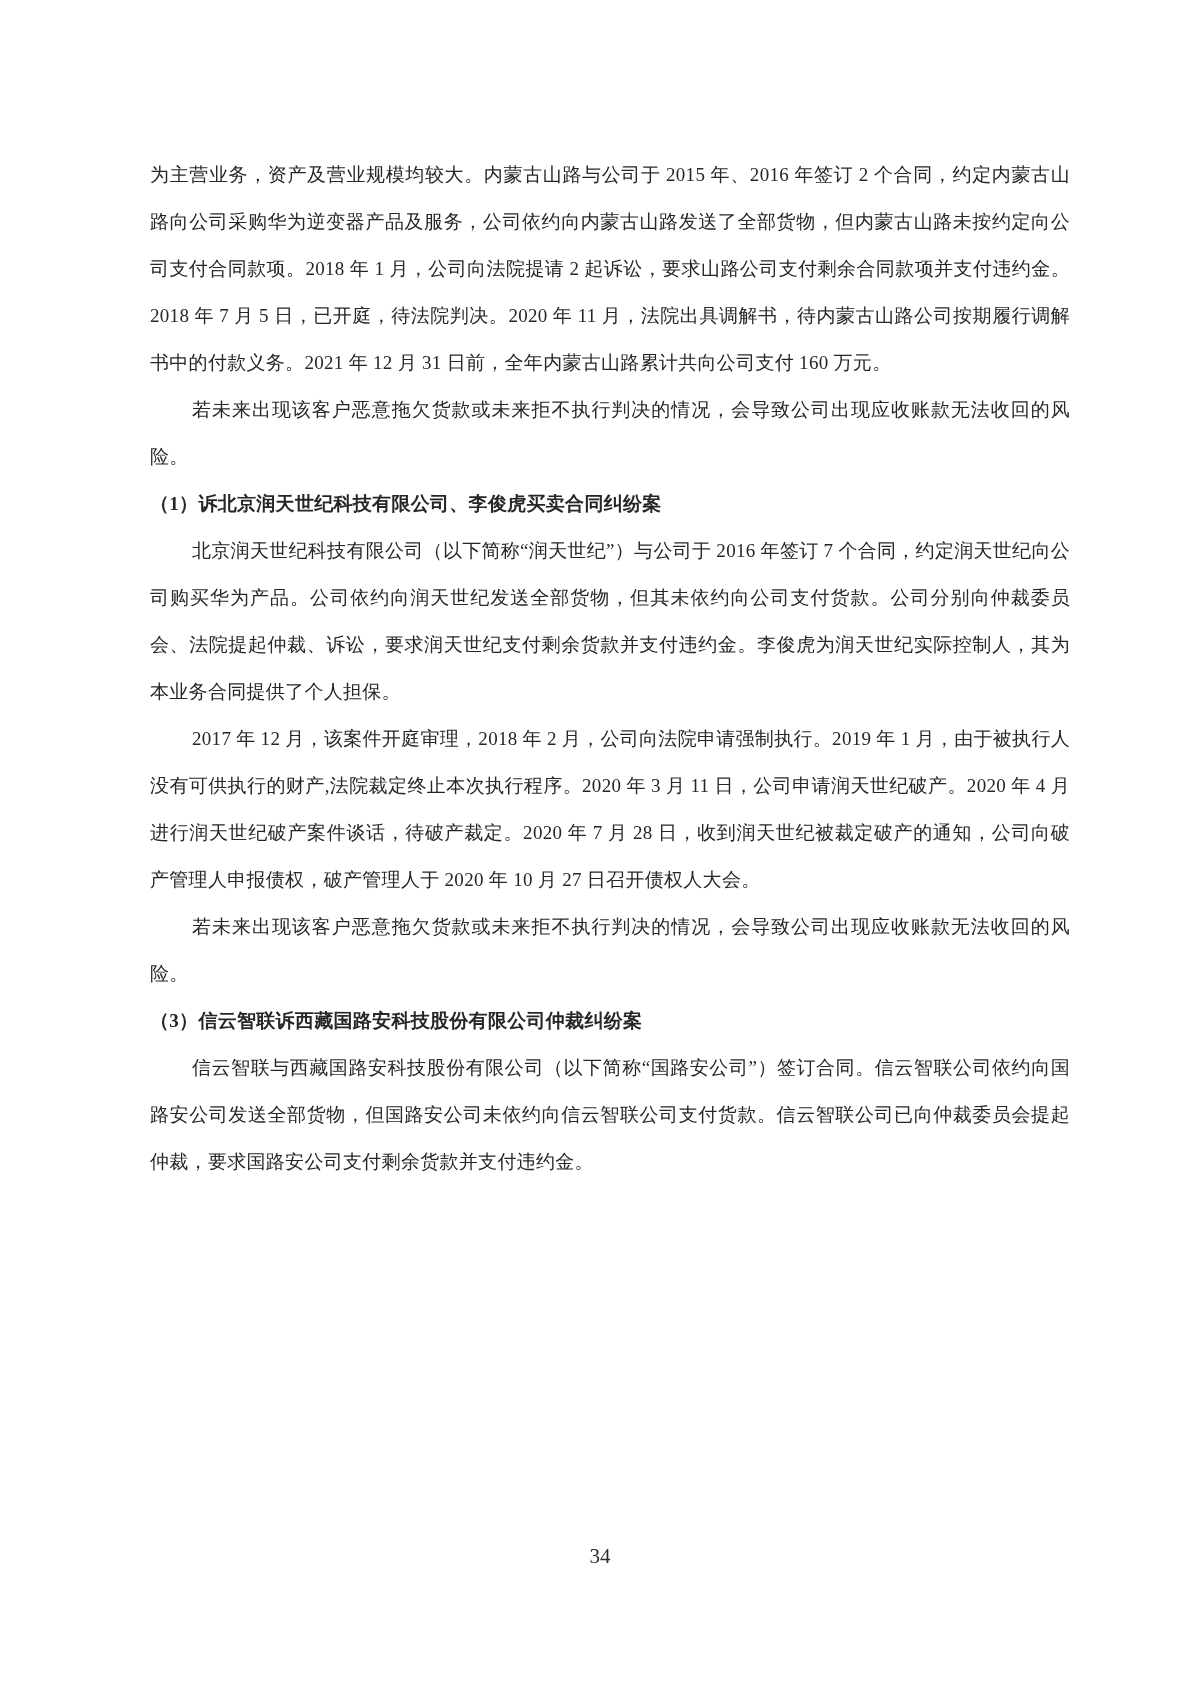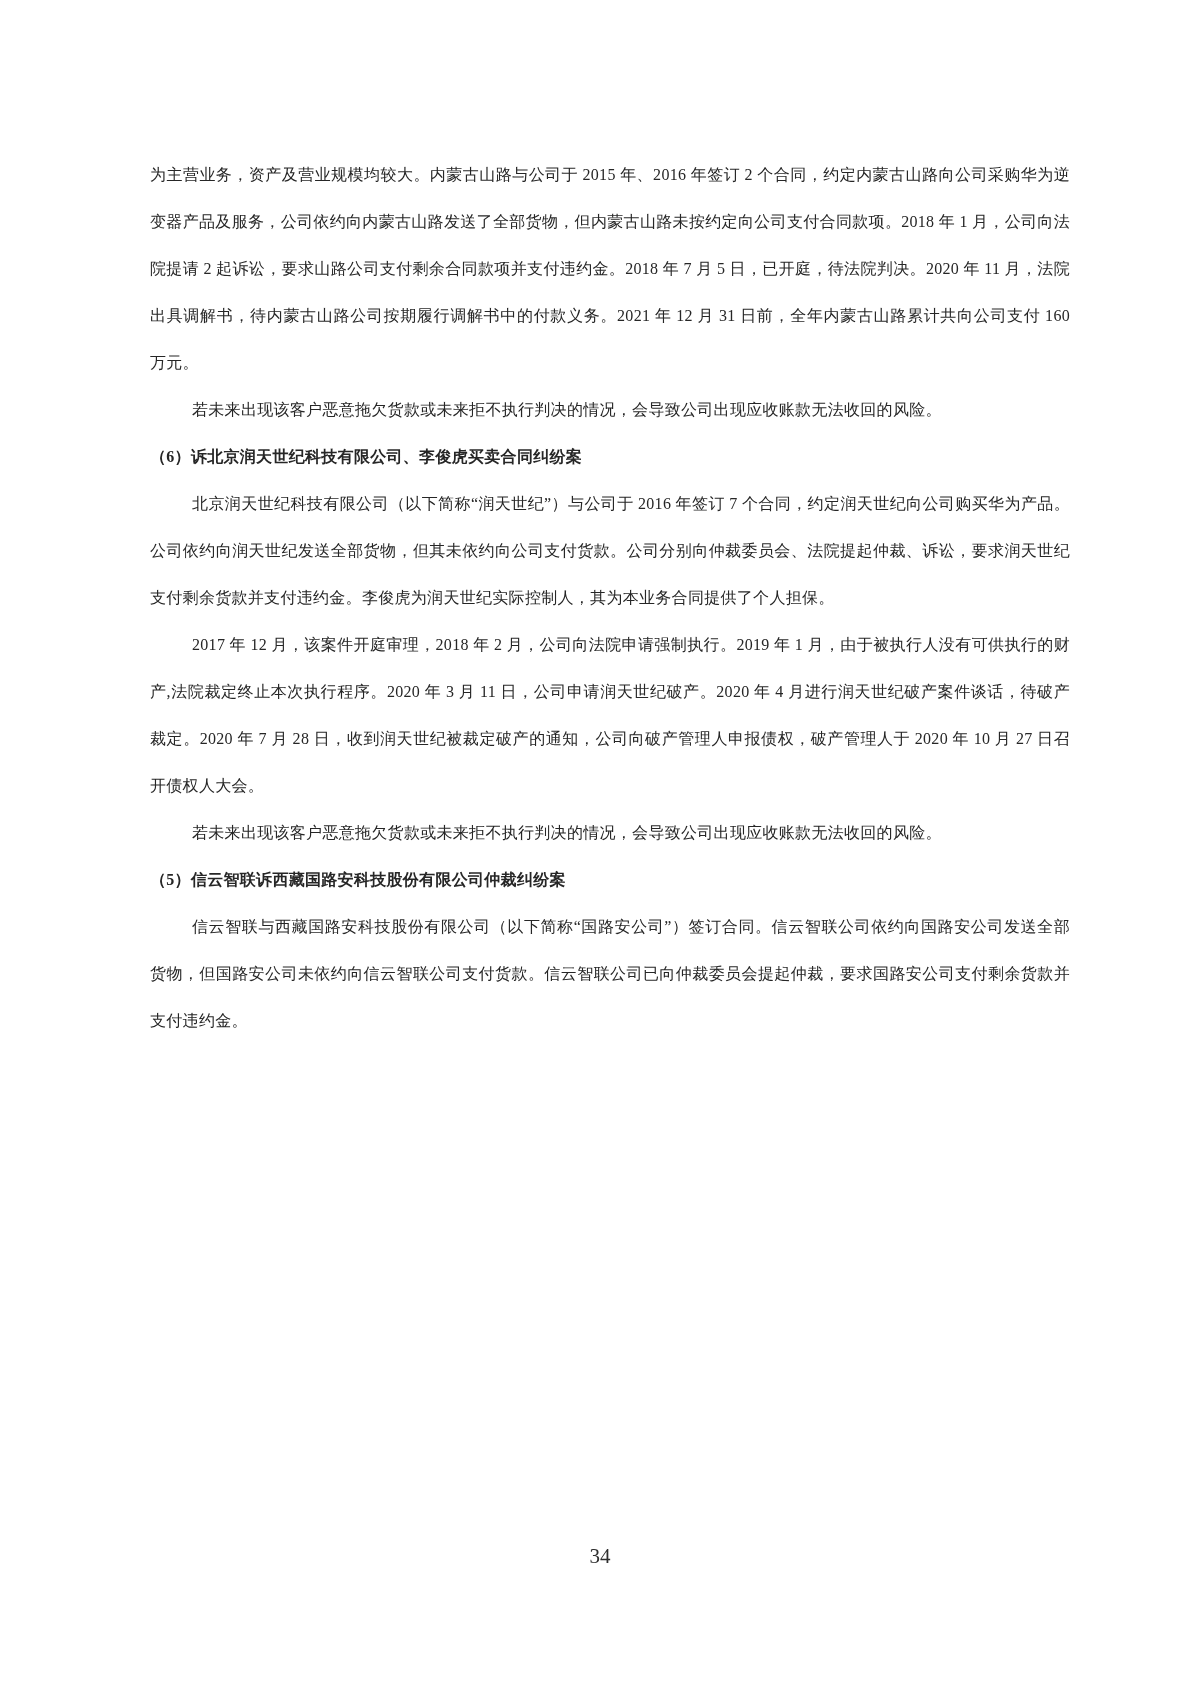--- a/index.html
+++ b/index.html
@@ -17,21 +17,21 @@
   }
   .content {
     position: absolute;
     left: 150px;
     top: 151px;
     width: 920px;
   }
   .para {
     margin: 0;
     font-family: "Liberation Serif", "DejaVu Serif", serif;
-    font-size: 16px;
+    font-size: 19px;
     line-height: 47px;
     color: #262626;
     text-align: justify;
     text-justify: inter-ideograph;
     letter-spacing: 0.3px;
   }
   .indent {
     text-indent: 42px;
   }
   .heading {
@@ -50,23 +50,23 @@
     color: #2e2e2e;
   }
 </style>
 </head>
 <body>
 
 <div class="page">
   <main class="content">
     <p class="para">为主营业务，资产及营业规模均较大。内蒙古山路与公司于 2015 年、2016 年签订 2 个合同，约定内蒙古山路向公司采购华为逆变器产品及服务，公司依约向内蒙古山路发送了全部货物，但内蒙古山路未按约定向公司支付合同款项。2018 年 1 月，公司向法院提请 2 起诉讼，要求山路公司支付剩余合同款项并支付违约金。2018 年 7 月 5 日，已开庭，待法院判决。2020 年 11 月，法院出具调解书，待内蒙古山路公司按期履行调解书中的付款义务。2021 年 12 月 31 日前，全年内蒙古山路累计共向公司支付 160 万元。</p>
     <p class="para indent">若未来出现该客户恶意拖欠货款或未来拒不执行判决的情况，会导致公司出现应收账款无法收回的风险。</p>
-    <p class="para heading">（6）诉北京润天世纪科技有限公司、李俊虎买卖合同纠纷案</p>
+    <p class="para heading">（1）诉北京润天世纪科技有限公司、李俊虎买卖合同纠纷案</p>
     <p class="para indent">北京润天世纪科技有限公司（以下简称“润天世纪”）与公司于 2016 年签订 7 个合同，约定润天世纪向公司购买华为产品。公司依约向润天世纪发送全部货物，但其未依约向公司支付货款。公司分别向仲裁委员会、法院提起仲裁、诉讼，要求润天世纪支付剩余货款并支付违约金。李俊虎为润天世纪实际控制人，其为本业务合同提供了个人担保。</p>
     <p class="para indent">2017 年 12 月，该案件开庭审理，2018 年 2 月，公司向法院申请强制执行。2019 年 1 月，由于被执行人没有可供执行的财产,法院裁定终止本次执行程序。2020 年 3 月 11 日，公司申请润天世纪破产。2020 年 4 月进行润天世纪破产案件谈话，待破产裁定。2020 年 7 月 28 日，收到润天世纪被裁定破产的通知，公司向破产管理人申报债权，破产管理人于 2020 年 10 月 27 日召开债权人大会。</p>
     <p class="para indent">若未来出现该客户恶意拖欠货款或未来拒不执行判决的情况，会导致公司出现应收账款无法收回的风险。</p>
-    <p class="para heading">（5）信云智联诉西藏国路安科技股份有限公司仲裁纠纷案</p>
+    <p class="para heading">（3）信云智联诉西藏国路安科技股份有限公司仲裁纠纷案</p>
     <p class="para indent">信云智联与西藏国路安科技股份有限公司（以下简称“国路安公司”）签订合同。信云智联公司依约向国路安公司发送全部货物，但国路安公司未依约向信云智联公司支付货款。信云智联公司已向仲裁委员会提起仲裁，要求国路安公司支付剩余货款并支付违约金。</p>
   </main>
   <footer class="page-footer">
     <span>34</span>
   </footer>
 </div>
 
 </body></html>

